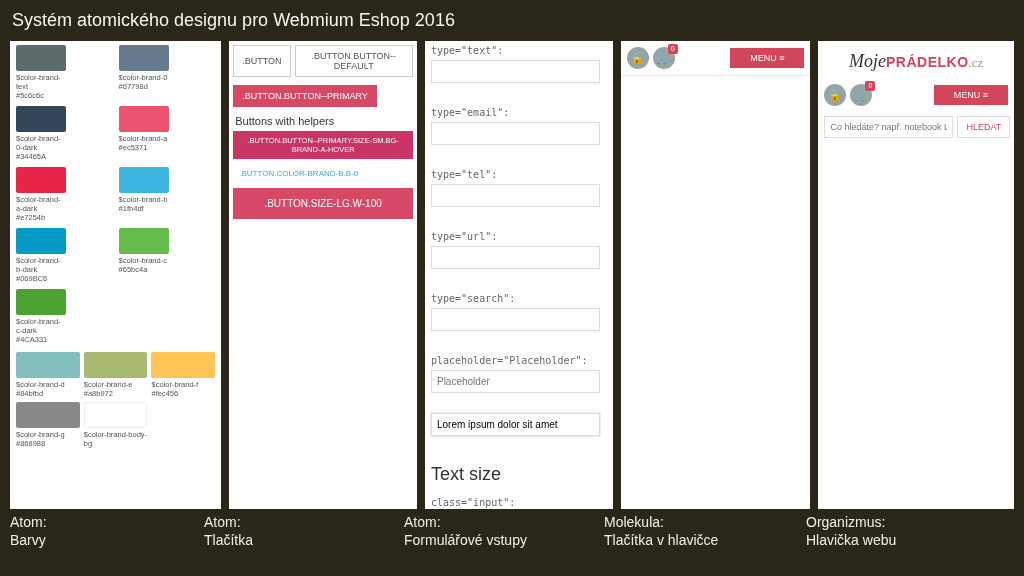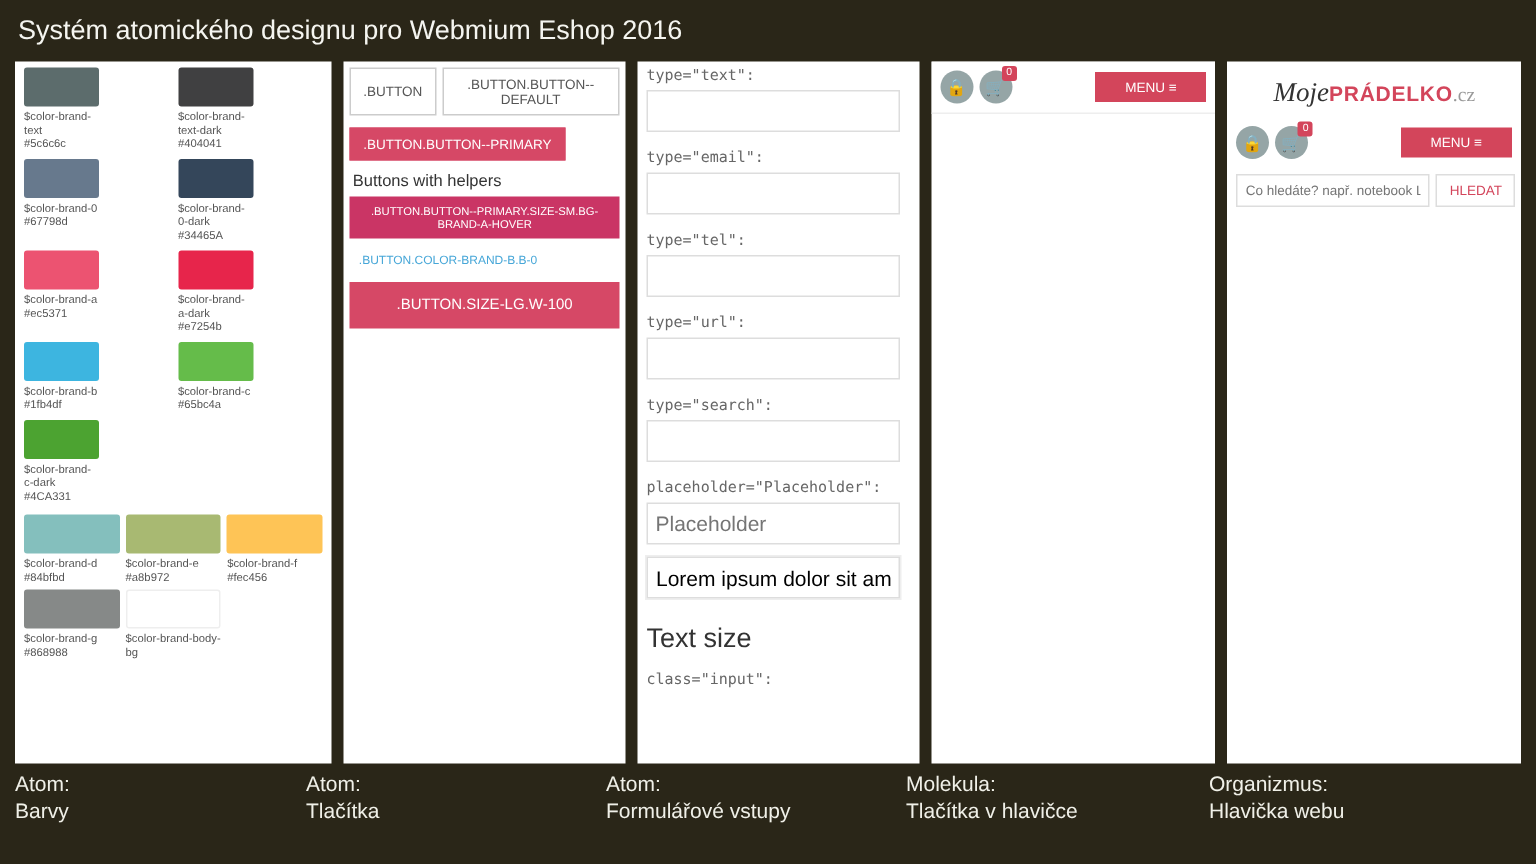--- a/index.html
+++ b/index.html
@@ -44,21 +44,21 @@
   .btn { font-size:9px; padding:5px 8px; background:#fff; border:1px solid #ccc; color:#555; }
   .btn.primary { background:#d64866; border-color:#d64866; color:#fff; }
   .subh { font-size:11px; padding:4px 6px; color:#333; }
   .btn.sm { font-size:8px; padding:3px 6px; }
   .btn.prim-bar { background:#ca3565; color:#fff; font-size:7.5px; padding:5px 8px; width:100%; border:none; }
   .btn.textlink { color:#47a7d8; font-size:8px; border:none; background:#fff; padding:6px; }
   .btn.lg { background:#d64866; color:#fff; font-size:10px; padding:10px 8px; width:100%; border:none; text-align:center; }
 
   
   .mono { font-family: monospace; font-size:10px; color:#666; padding:4px 6px 2px; }
-  .finput { display:block; width:90%; margin:2px 6px 8px; border:1px solid #ddd; padding:5px; font-size:14px; }
+  .finput { display:block; width:90%; margin:2px 6px 20px; border:1px solid #ddd; padding:5px; font-size:10px; }
   .h2 { font-size:18px; padding:8px 6px; color:#333; }
 
   
   .hdr-row { display:flex; justify-content:space-between; align-items:center; padding:6px; background:#fff; border-bottom:1px solid #eee;}
   .circ { width:22px; height:22px; border-radius:50%; background:#95a5a6; color:#fff; display:flex; align-items:center; justify-content:center; font-size:11px; position:relative;}
   .circ .badge { position:absolute; top:-3px; right:-3px; width:10px; height:10px; background:#d3455b; border-radius:2px; font-size:7px; text-align:center; line-height:10px;}
   .circs { display:flex; gap:4px; }
   .menu-btn { background:#d3455b; color:#fff; font-size:9px; padding:5px 20px; border:none;}
 
   
@@ -79,42 +79,42 @@
 
 <div class="panels">
 
   <div class="panel p1">
     <div class="colors-grid">
       <div class="sw">
           <div class="chip" style="background:#5c6c6c"></div>
           <div class="swlabel"><span>$color-brand-text</span><br><span>#5c6c6c</span></div>
         </div>
       <div class="sw">
-          <div class="chip" style="background:#404041"></div>
-          <div class="swlabel"><span>$color-brand-text-dark</span><br><span>#404041</span></div>
-        </div>
-      <div class="sw">
           <div class="chip" style="background:#67798d"></div>
           <div class="swlabel"><span>$color-brand-0</span><br><span>#67798d</span></div>
         </div>
       <div class="sw">
           <div class="chip" style="background:#34465A"></div>
           <div class="swlabel"><span>$color-brand-0-dark</span><br><span>#34465A</span></div>
         </div>
       <div class="sw">
           <div class="chip" style="background:#ec5371"></div>
           <div class="swlabel"><span>$color-brand-a</span><br><span>#ec5371</span></div>
         </div>
       <div class="sw">
           <div class="chip" style="background:#e7254b"></div>
           <div class="swlabel"><span>$color-brand-a-dark</span><br><span>#e7254b</span></div>
         </div>
       <div class="sw">
           <div class="chip" style="background:#3db5e0"></div>
           <div class="swlabel"><span>$color-brand-b</span><br><span>#1fb4df</span></div>
+        </div>
+      <div class="sw">
+          <div class="chip" style="background:#069BC6"></div>
+          <div class="swlabel"><span>$color-brand-b-dark</span><br><span>#069BC6</span></div>
         </div>
       <div class="sw">
           <div class="chip" style="background:#65bc4a"></div>
           <div class="swlabel"><span>$color-brand-c</span><br><span>#65bc4a</span></div>
         </div>
       <div class="sw">
           <div class="chip" style="background:#4CA331"></div>
           <div class="swlabel"><span>$color-brand-c-dark</span><br><span>#4CA331</span></div>
         </div>
     </div>

